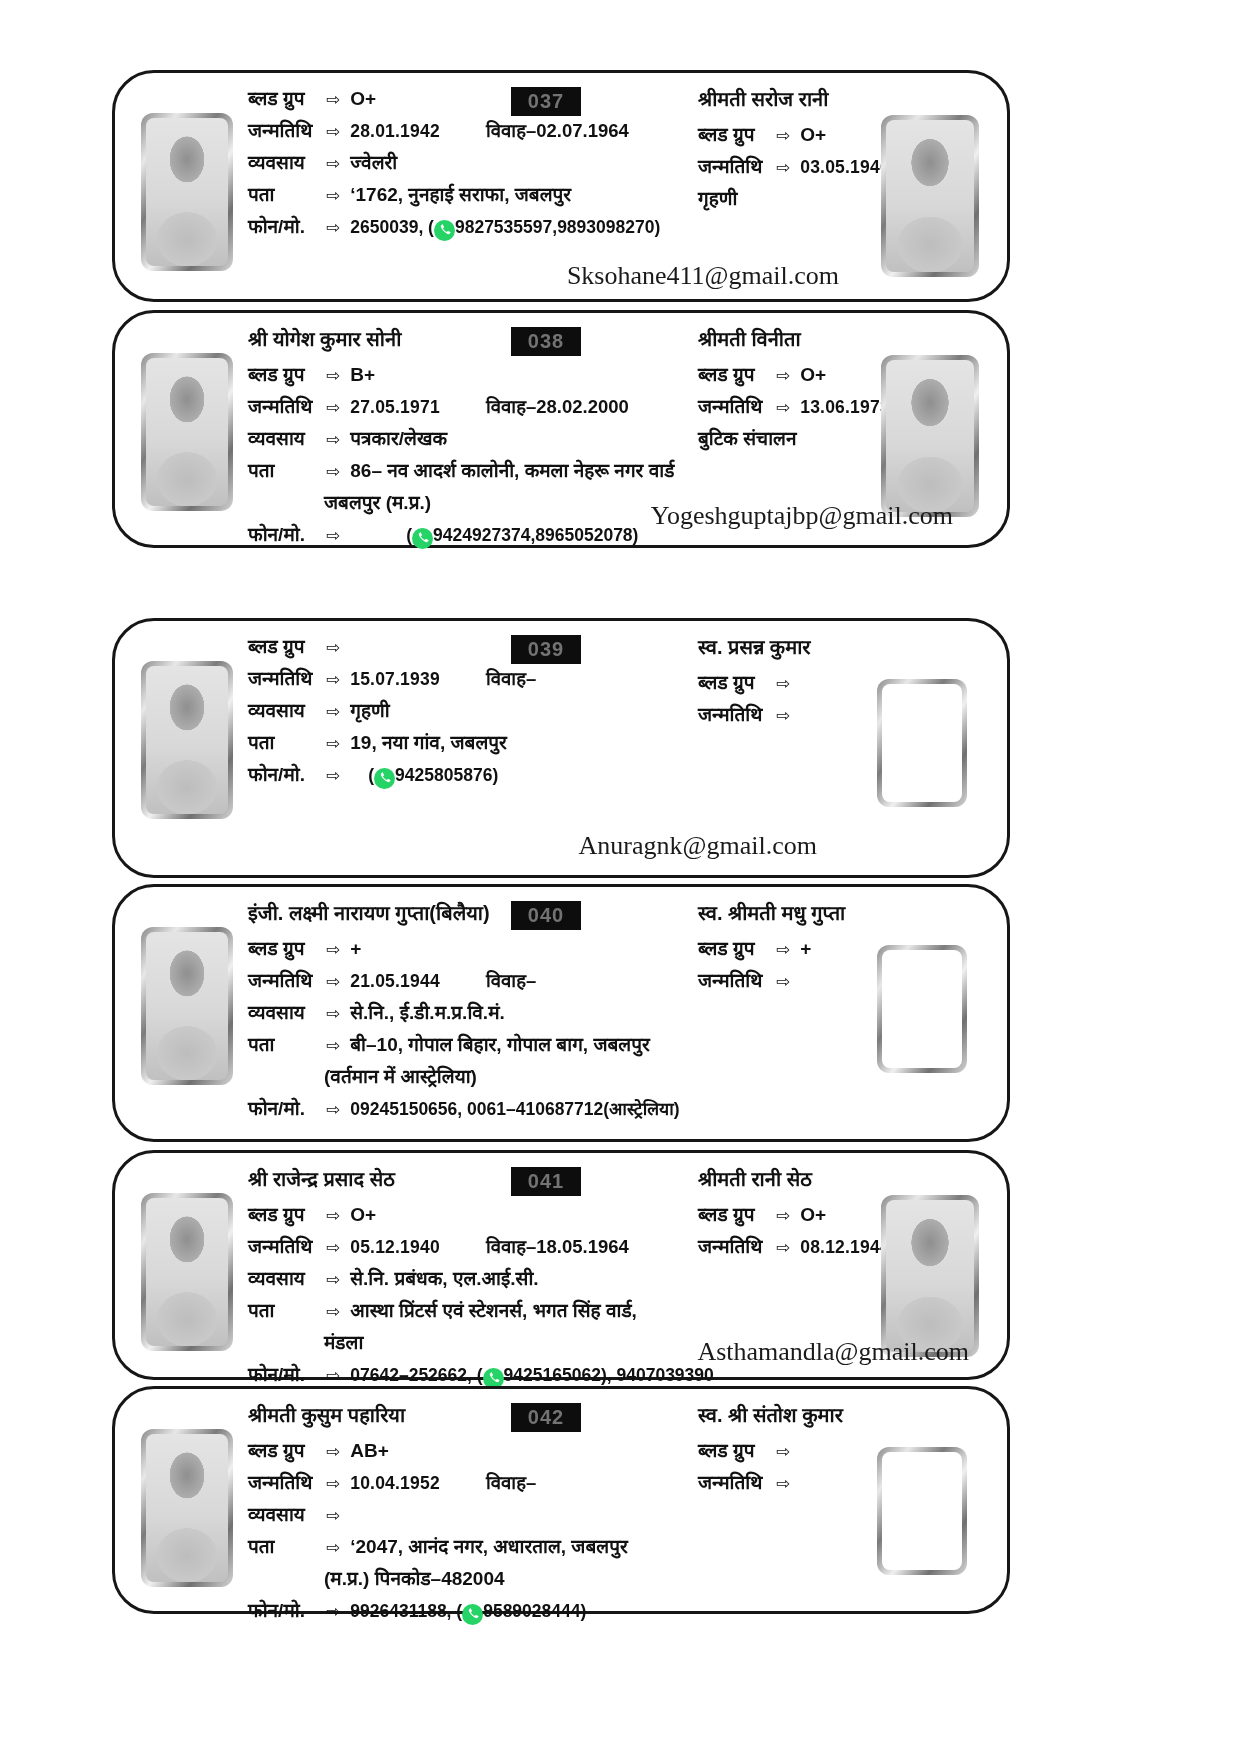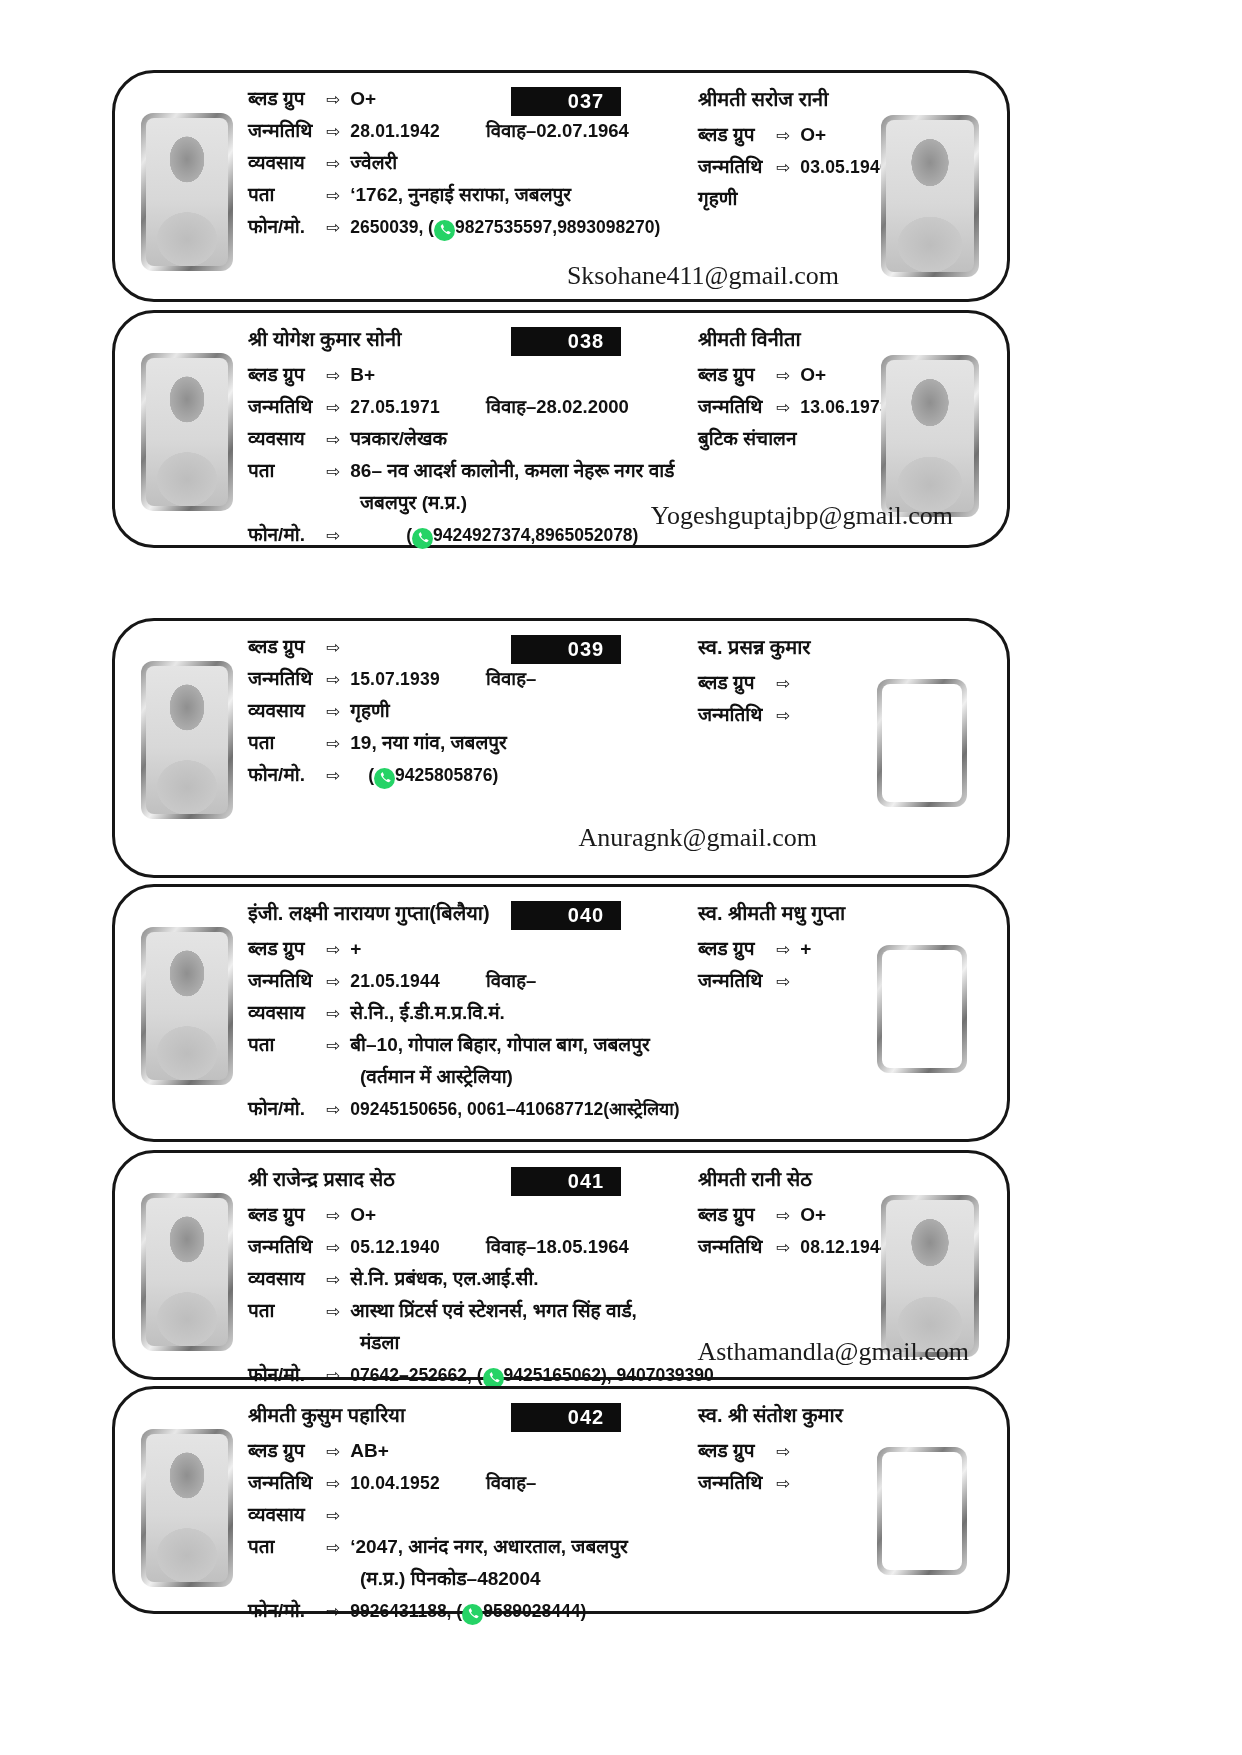--- a/index.html
+++ b/index.html
@@ -35,45 +35,45 @@
   .photo.right{right:28px;top:42px;width:98px;height:162px}
   .photo.empty-frame{right:40px;top:58px;width:90px;height:128px}
 
   
   .content{position:absolute;left:133px;top:12px;width:452px}
   .row{display:flex;align-items:baseline;margin-bottom:6px;position:relative;min-height:25px}
   .name-row{margin-bottom:8px;min-height:28px}
   .name{font-size:20px;font-weight:bold;white-space:nowrap}
   .badge{
     position:absolute;left:396px;top:14px;width:70px;height:29px;
-    background:#0d0d0d;color:#ffffff;font-size:20px;font-weight:bold;
-    display:flex;align-items:center;justify-content:center;letter-spacing:1px;padding-left:40px;
+    background:#0d0d0d;color:#737373;font-size:20px;font-weight:bold;
+    display:flex;align-items:center;justify-content:center;letter-spacing:1px;
   }
   .lbl{display:inline-block;width:78px;font-size:19px;font-weight:bold;flex:none}
   .arr{font-family:"DejaVu Sans",sans-serif;font-size:17px;flex:none;margin-right:10px;font-weight:normal}
   .val{font-size:19px;font-weight:bold}
   .num{font-size:17.5px;letter-spacing:.2px}
   .marriage{position:absolute;left:238px;font-size:18.5px;font-weight:bold;white-space:nowrap}
-  .addr2{margin-left:112px}
+  .addr2{margin-left:76px}
   .phone-val{display:flex;align-items:center;font-weight:bold;font-size:17.5px;white-space:nowrap}
   .gap{margin-left:56px}
   .gap-sm{margin-left:18px}
   .wa{width:21px;height:21px;flex:none;position:relative;top:3px}
 
   
   .spouse{position:absolute;left:583px;top:12px;width:215px}
 
   
   .email{
     position:absolute;font-family:"Liberation Serif",serif;
     font-size:26px;color:#1a1a1a;white-space:nowrap
   }
   #card-1 .email{right:168px;bottom:8px}
   #card-2 .email{right:54px;bottom:14px}
-  #card-3 .email{right:190px;bottom:22px}
+  #card-3 .email{right:190px;bottom:14px}
   #card-5 .email{right:38px;bottom:10px}
 </style>
 </head>
 <body>
 
 <div class="card" id="card-1">
   <div class="photo left">
       <div class="ph-inner portrait"></div>
     </div>
   <div class="badge">037</div>

